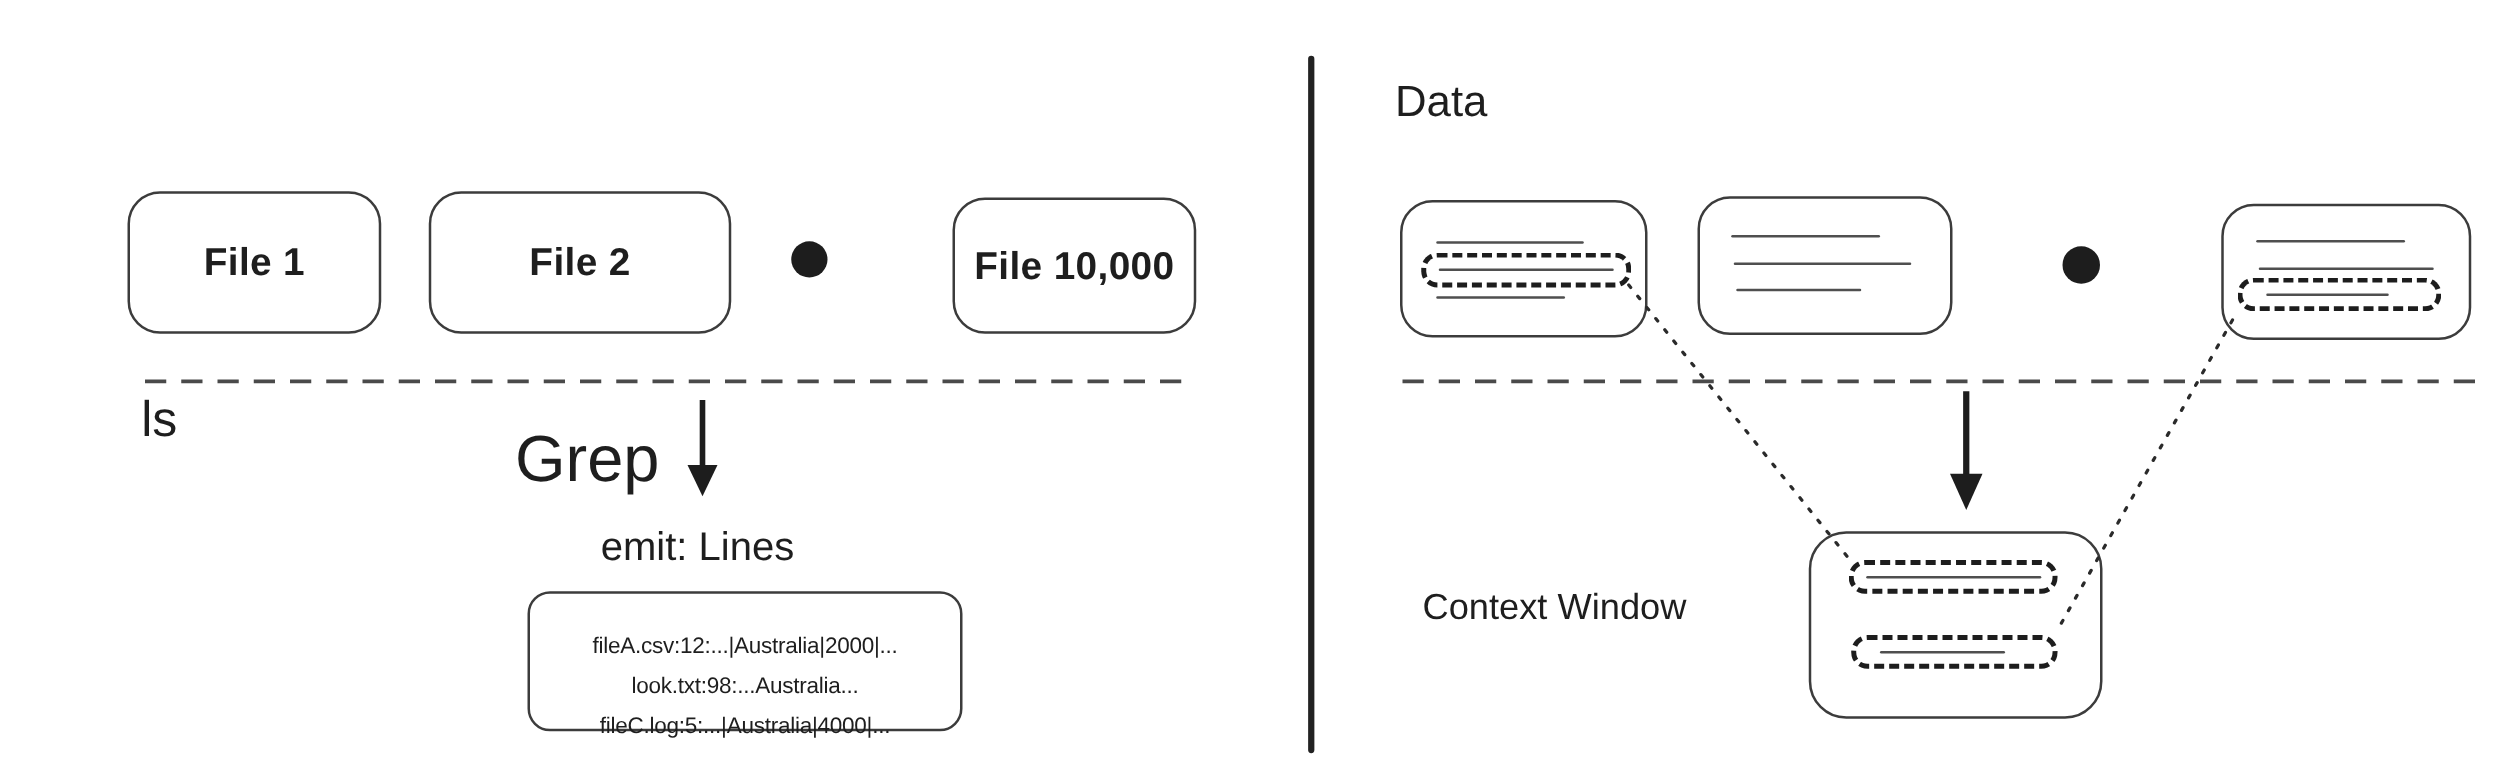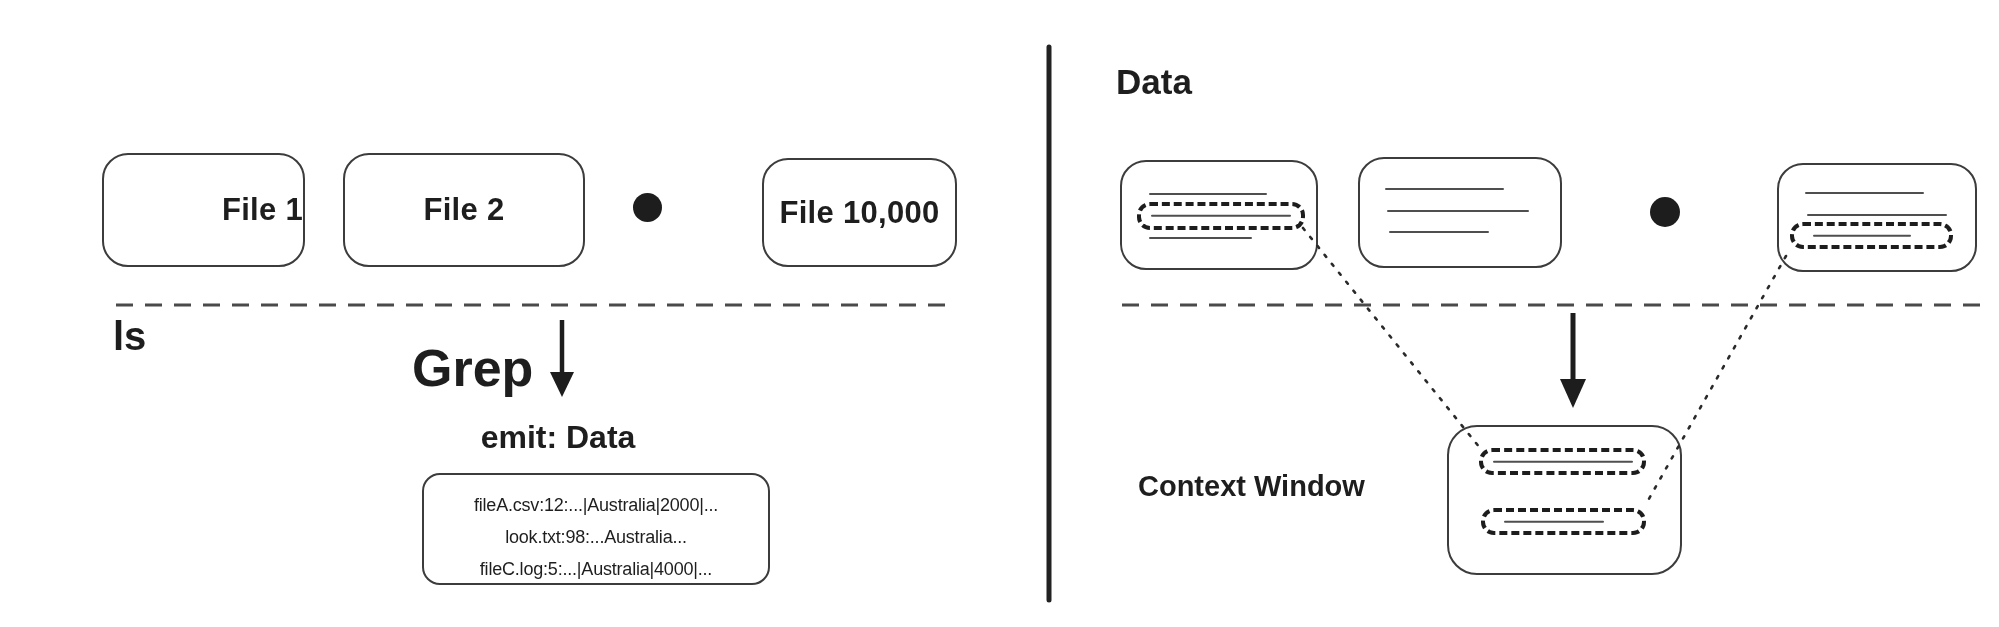--- a/index.html
+++ b/index.html
@@ -17,25 +17,25 @@
   }
   .file-card {
     display:flex; align-items:center; justify-content:center;
     font-size:31px; font-weight:600; letter-spacing:.3px;
   }
 
   
   .dot { position:absolute; background:#1d1d1d; border-radius:50%; }
 
   
-  .label { position:absolute; font-weight:700; white-space:nowrap; }
+  .label { position:absolute; font-weight:400; white-space:nowrap; }
 
   
   .out-box { border-radius:18px; border-width:2px; text-align:center; }
-  .out-lines { padding-top:14px; font-size:18px; line-height:32px; letter-spacing:-0.2px; font-weight:500; }
+  .out-lines { padding-top:25px; font-size:18px; line-height:32px; letter-spacing:-0.2px; font-weight:500; }
 
   
   .tline { position:absolute; height:2.4px; background:#4f4f4f; border-radius:2px; }
 
   
   .capsule {
     position:absolute; box-sizing:border-box;
     border:4px dashed #1d1d1d; border-radius:13px; background:transparent;
   }
   .capsule .inner-line {
@@ -43,40 +43,40 @@
     top:50%; left:50%; transform:translate(-50%,-50%);
   }
 
   svg.overlay { position:absolute; left:0; top:0; pointer-events:none; }
 </style>
 </head>
 <body>
 
 <div class="canvas">
 
-  <div class="card file-card" style="left:102px; top:153px; width:203px; height:114px;justify-content:flex-end;">
+  <div class="card file-card" style="left:102px; top:153px; width:203px; height:114px;">
     <span>File 1</span>
   </div>
 
   <div class="card file-card" style="left:343px; top:153px; width:242px; height:114px;">
     <span>File 2</span>
   </div>
 
   <div class="dot" style="left:633px; top:193px; width:29px; height:29px;"></div>
 
   <div class="card file-card" style="left:762px; top:158px; width:195px; height:109px;">
     <span>File 10,000</span>
   </div>
 
   <div class="label" style="left:113px; top:314px; font-size:40px;">ls</div>
 
 
   <div class="label" style="left:412px; top:338px; font-size:52px;">Grep</div>
 
-  <div class="label" style="left:448px; top:419px; width:220px; text-align:center; font-size:32px;">emit: Data</div>
+  <div class="label" style="left:448px; top:419px; width:220px; text-align:center; font-size:32px;">emit: Lines</div>
 
   <div class="card out-box" style="left:422px; top:473px; width:348px; height:112px;">
     <div class="out-lines">
       <div>fileA.csv:12:...|Australia|2000|...</div>
       <div>look.txt:98:...Australia...</div>
       <div>fileC.log:5:...|Australia|4000|...</div>
     </div>
   </div>
 
   <div class="label" style="left:1116px; top:62px; font-size:35px;">Data</div>

